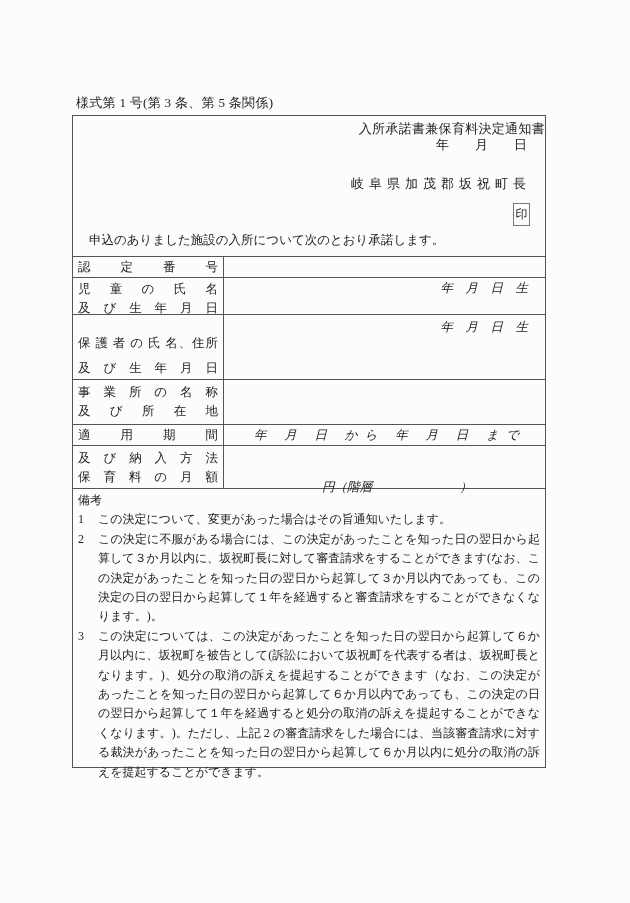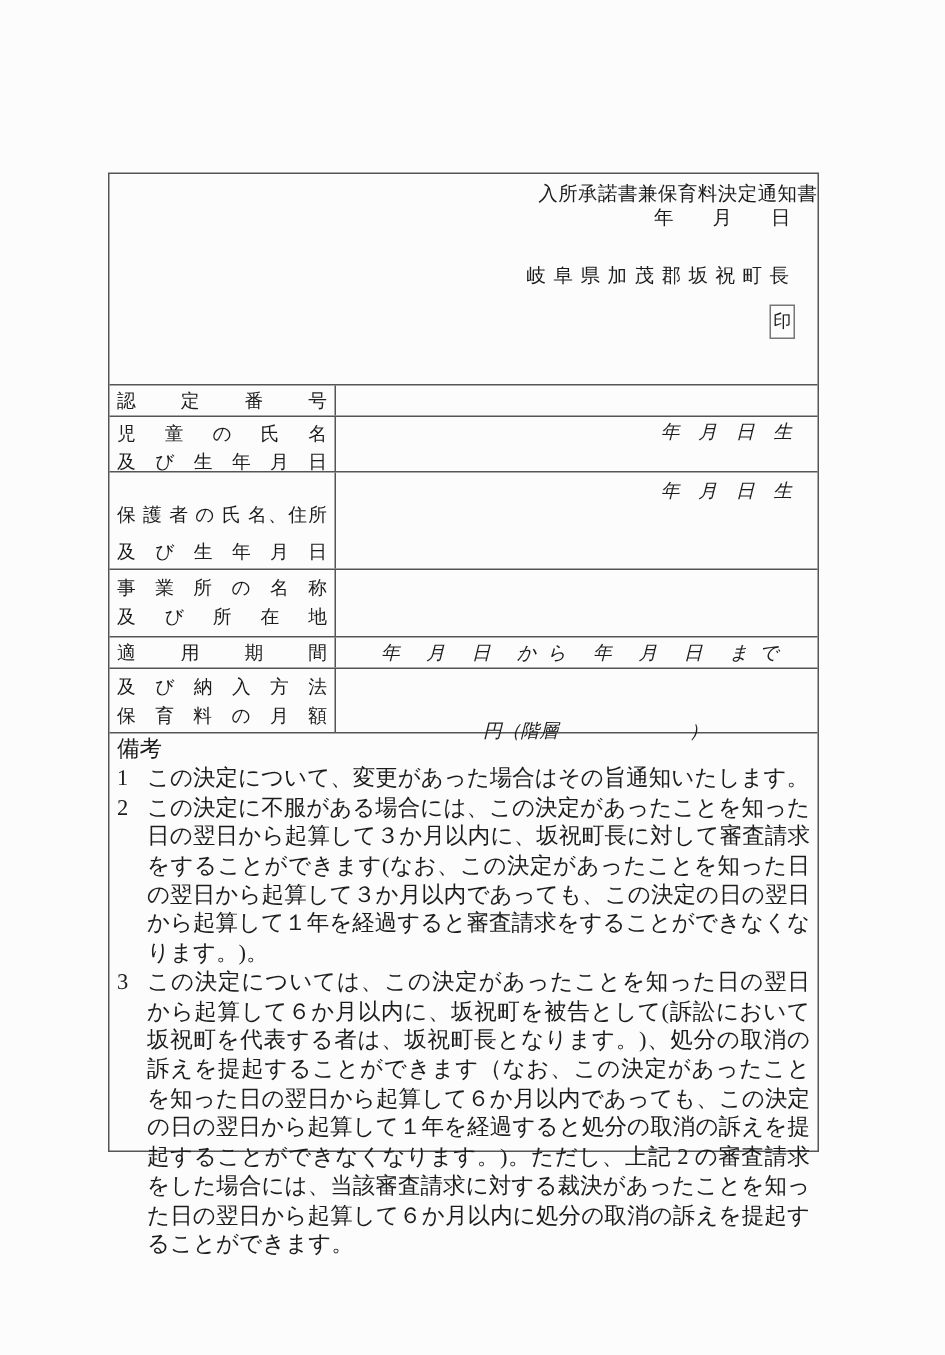--- a/index.html
+++ b/index.html
@@ -21,40 +21,42 @@
        display:flex;flex-direction:column;font-size:12.5px;}
   .t-row{display:flex;border-bottom:1px solid #555;box-sizing:border-box;flex:none;}
   .label-cell{width:151px;flex:none;border-right:1px solid #555;box-sizing:border-box;padding:0 5px;}
   .value-cell{flex:1 1 auto;min-width:0;box-sizing:border-box;font-style:italic;}
   .jlabel{text-align:justify;text-align-last:justify;white-space:normal;}
   .lh20{line-height:20px;}
   .lh19{line-height:19px;}
   .vright{text-align:right;padding:2px 17px 0 0;line-height:17px;white-space:pre;}
   .vperiod{line-height:20px;padding:0 26px 0 30px;text-align:justify;text-align-last:justify;}
   .vfee{padding:3px 0 0 98px;line-height:19px;white-space:pre;margin-top:29px;}
-  .remarks{flex:1 1 auto;padding:2px 3px 0 4px;line-height:19.4px;font-size:15px;box-sizing:border-box;}
+  .remarks{flex:1 1 auto;padding:2px 3px 0 4px;line-height:19.4px;font-size:12px;box-sizing:border-box;}
   .remarks-heading{padding-left:1px;}
   .remark-item{display:flex;}
   .r-num{width:21px;flex:none;padding-left:1px;box-sizing:border-box;}
   .r-text{flex:1 1 auto;min-width:0;text-align:justify;padding-right:2px;}
 </style>
 </head>
 <body>
 
 <div class="page">
 
+  <div class="form-number">様式第 1 号(第 3 条、第 5 条関係)</div>
 
   <div class="doc-box">
 
     <div class="title">入所承諾書兼保育料決定通知書</div>
     <div class="date-line">年　　月　　日</div>
     <div class="mayor-line">岐阜県加茂郡坂祝町長</div>
     <div class="seal-box">
       <span>印</span>
     </div>
+    <div class="intro">申込のありました施設の入所について次のとおり承諾します。</div>
 
     <div class="tbl">
 
       <div class="t-row" style="height:21px">
         <div class="label-cell">
           <div class="jlabel lh20">認 定 番 号</div>
         </div>
         <div class="value-cell"></div>
       </div>
 

